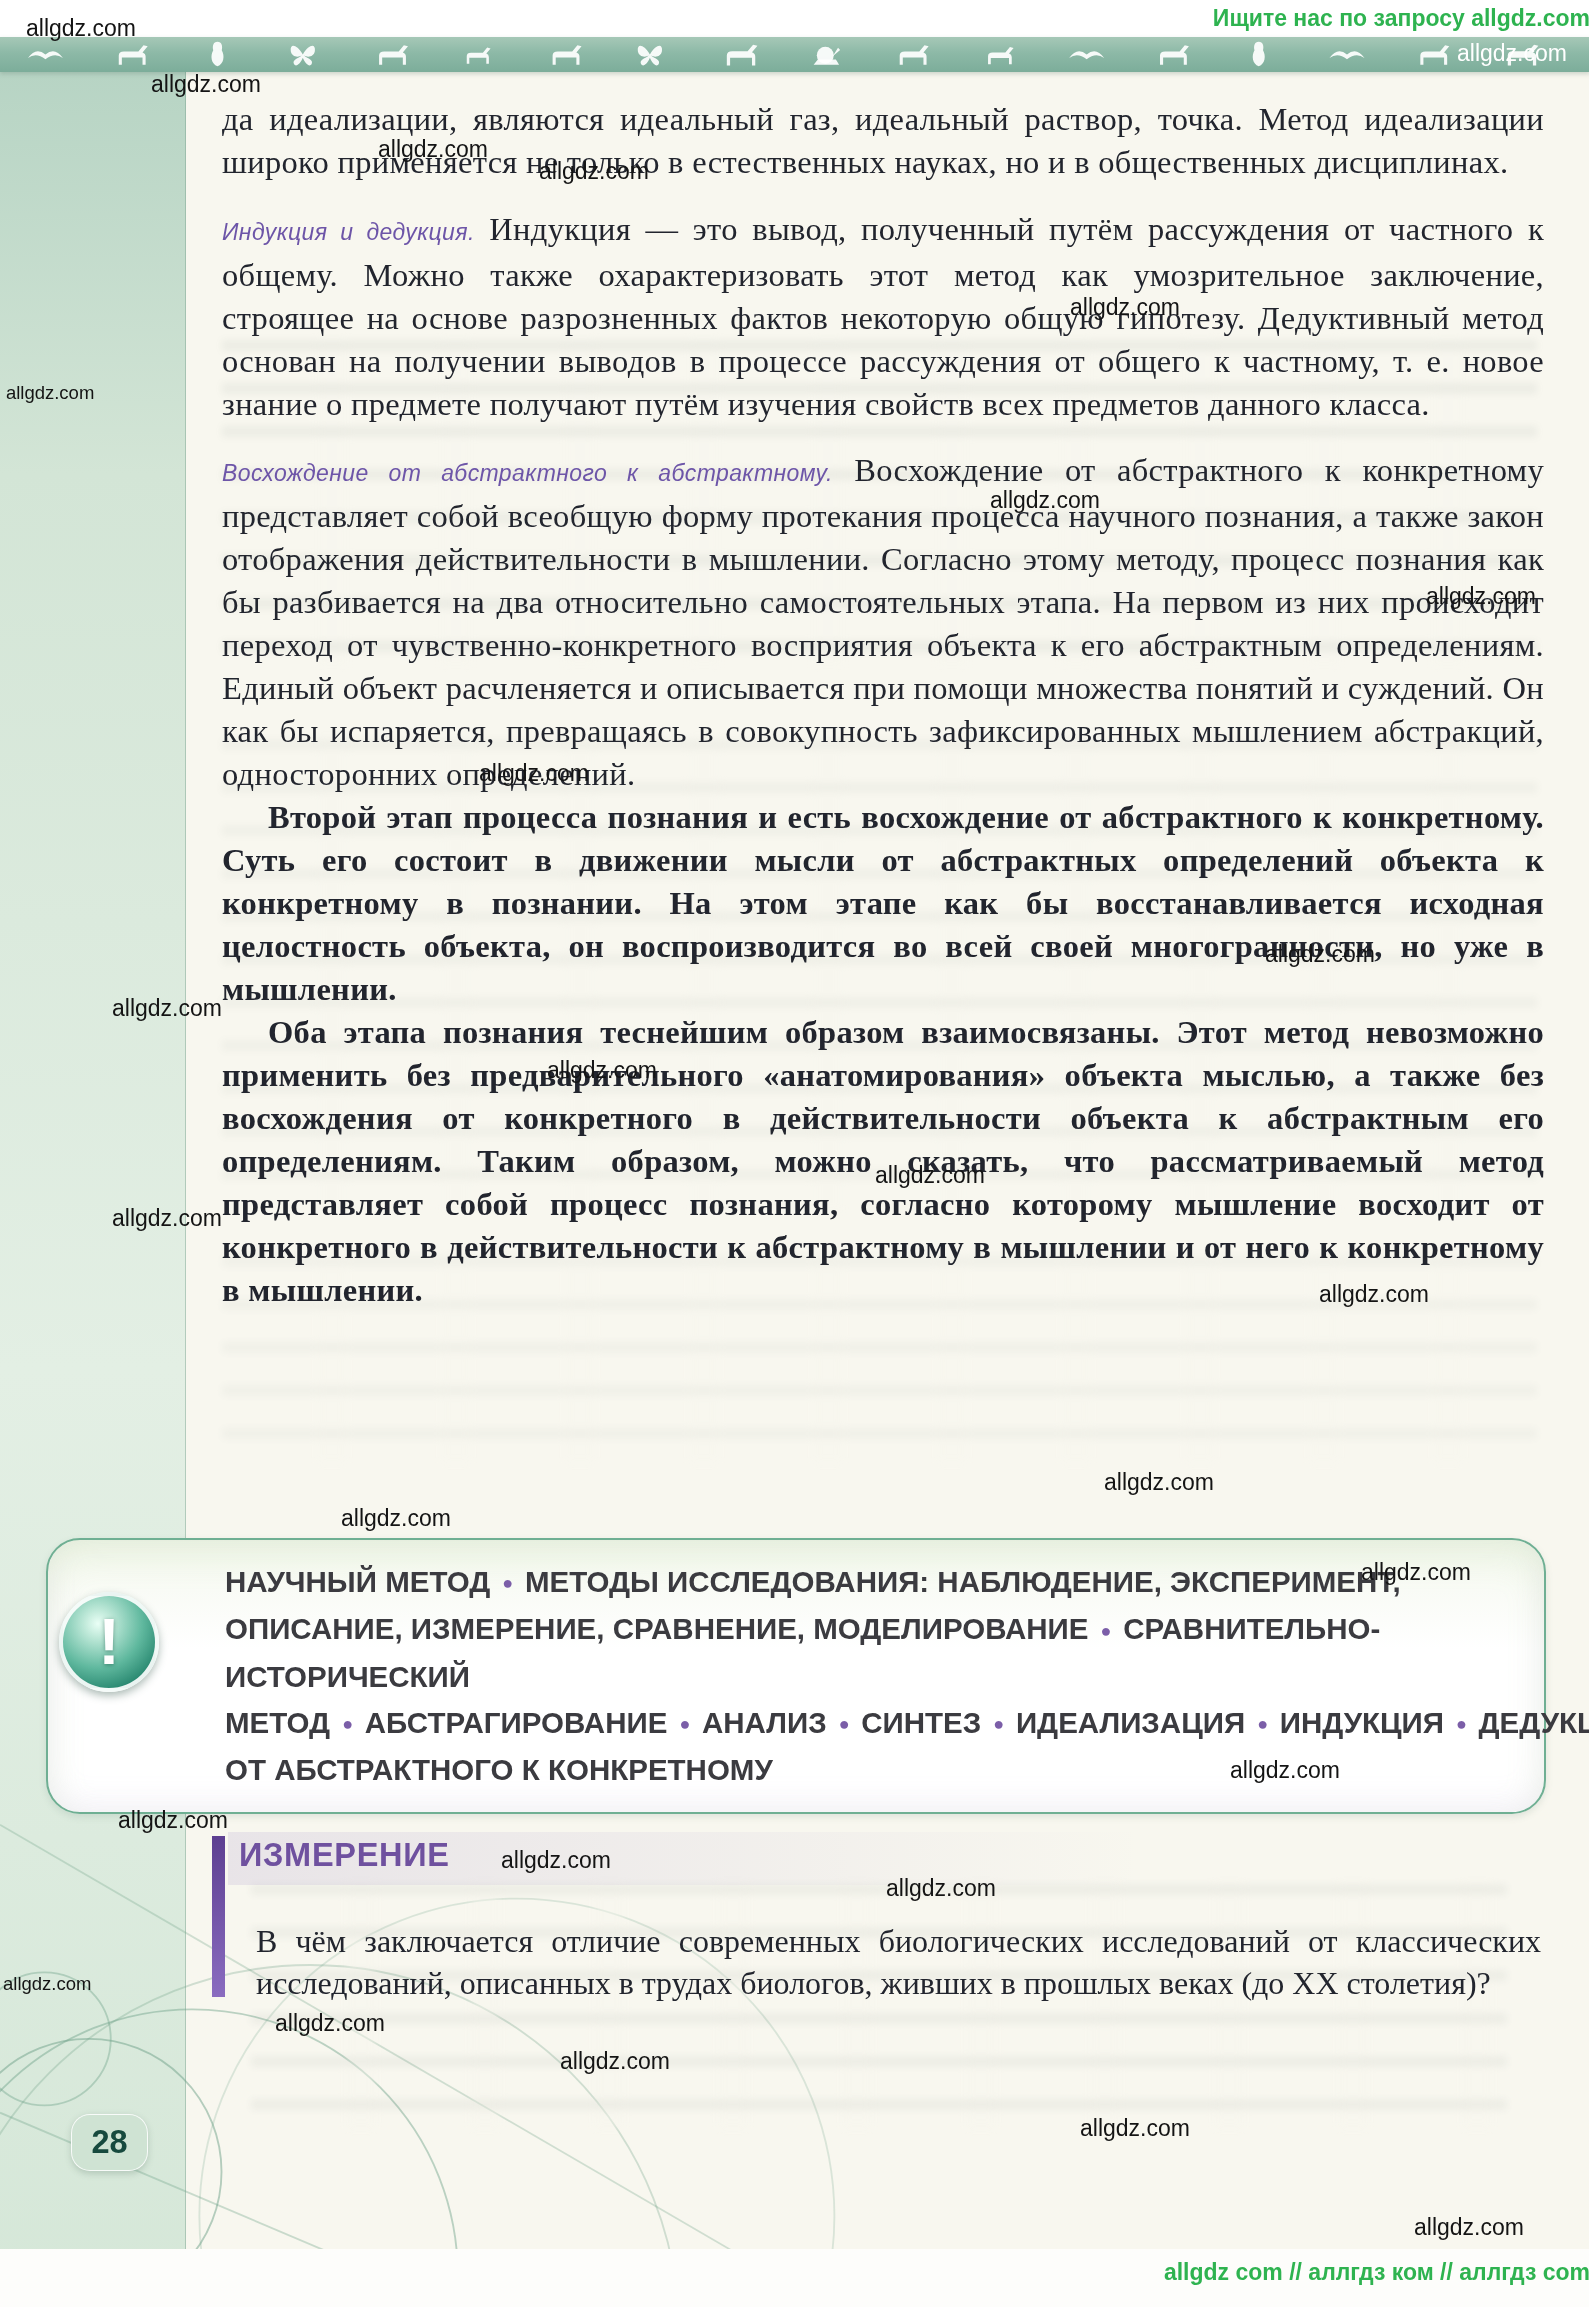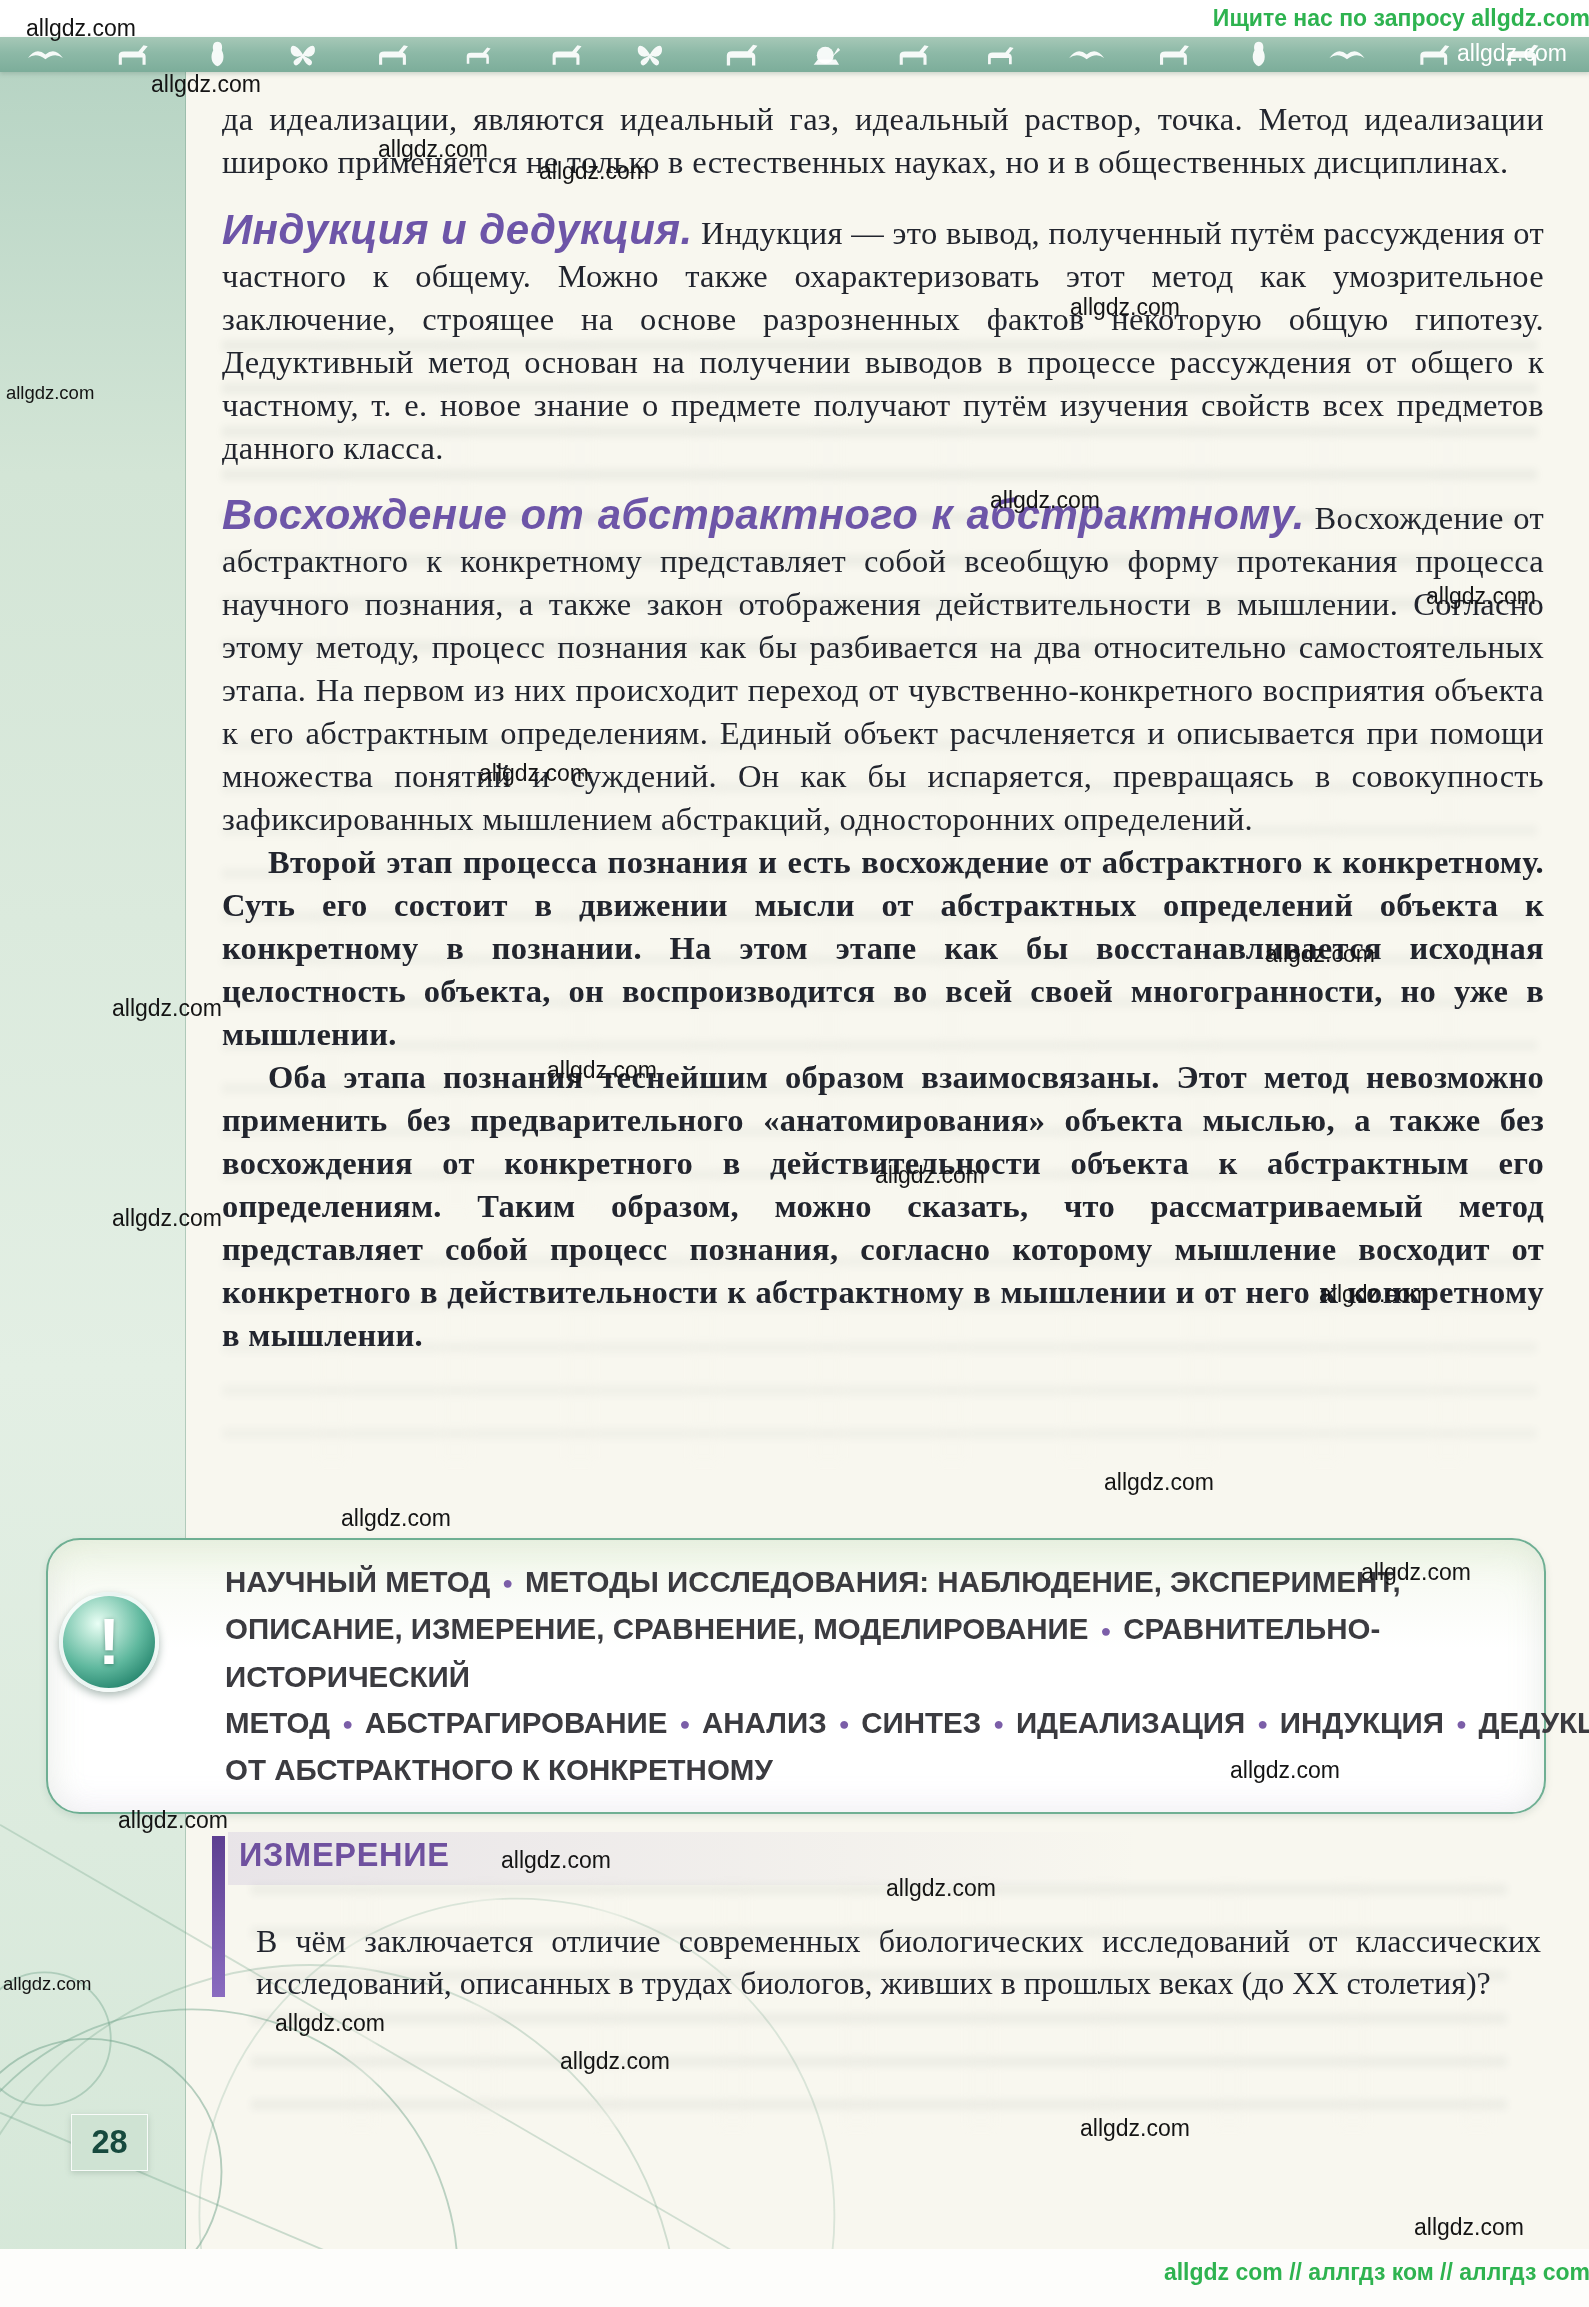--- a/index.html
+++ b/index.html
@@ -35,22 +35,22 @@
     background-image:
       repeating-linear-gradient(180deg, rgba(105,120,112,.16) 0 11px, rgba(105,120,112,0) 11px 43px),
       repeating-linear-gradient(90deg, rgba(247,246,238,0) 0 96px, rgba(247,246,238,.9) 96px 124px);}
 
   
   .main-col{position:absolute;left:222px;top:98px;width:1322px;z-index:3;
     color:#22252e;font-size:32.5px;line-height:43px;text-align:justify;letter-spacing:0.3px;}
   .main-col p{margin:0;}
   .main-col p.gap{margin-bottom:23.6px;}
   .main-col p.ind{text-indent:46px;font-weight:bold;}
-  .par-heading{font-family:"Liberation Sans",sans-serif;font-weight:700;font-style:italic;
-    color:#6d55a8;font-size:42px;letter-spacing:0.4px;}
+  .par-heading{font-family:"Liberation Sans",sans-serif;font-weight:400;font-style:italic;
+    color:#6d55a8;font-size:23px;letter-spacing:0.4px;}
 
   
   .kw-box{position:absolute;left:46px;top:1538px;width:1500px;min-height:222px;z-index:3;
     box-sizing:border-box;padding:19px 41px 19px 177px;
     background:linear-gradient(180deg,#f4f8ee 0%,#ffffff 40%);
     border:2.2px solid #6faf93;border-radius:34px;
     box-shadow:inset 0 13.3px 37px rgba(165,205,140,.18), inset 0 -8.9px 29.5px rgba(180,160,215,.12),
                0 3px 7.4px rgba(90,120,105,.15);}
   .kw-text{font:700 29.5px/46px "Liberation Sans",sans-serif;color:#3b3b40;text-align:left;}
   .kw-dot{color:#7b5ea8;font-size:.62em;padding:0 11.8px;vertical-align:.14em;}
@@ -68,21 +68,21 @@
     background:linear-gradient(90deg, rgba(150,130,195,.16), rgba(150,130,195,0));}
   .think-bar{position:absolute;left:212px;top:1836px;width:12.6px;height:161px;z-index:3;
     background:linear-gradient(180deg,#5d3f91,#8a6cc0);}
   .think-title{position:absolute;left:239px;top:1839px;z-index:3;
     font:700 32.5px/1 "Liberation Sans",sans-serif;color:#6f519f;letter-spacing:0.7px;}
   .think-question{position:absolute;left:256px;top:1888px;width:1285px;z-index:3;
     font-size:32px;line-height:42px;text-align:justify;color:#22252e;}
 
   
   .page-num{position:absolute;left:71px;top:2114px;width:75px;height:55px;z-index:3;
-    background:#cfe3d3;border:1.5px solid rgba(255,255,255,.85);border-radius:0;
+    background:#cfe3d3;border:1.5px solid rgba(255,255,255,.85);border-radius:19px;
     box-shadow:0 2.2px 5.9px rgba(80,110,95,.25);
     display:flex;align-items:center;justify-content:center;
     font:700 32.5px/1 "Liberation Sans",sans-serif;color:#174a3e;}
 
   
   .footer-strip{position:absolute;left:0;top:2249px;width:1590px;height:58px;background:#fdfdfb;z-index:2;}
   .bottom-promo{position:absolute;left:0;top:2260px;width:100%;text-align:right;z-index:4;
     font:600 23px/1.1 "Liberation Sans",sans-serif;color:#2eb350;}
 
   

